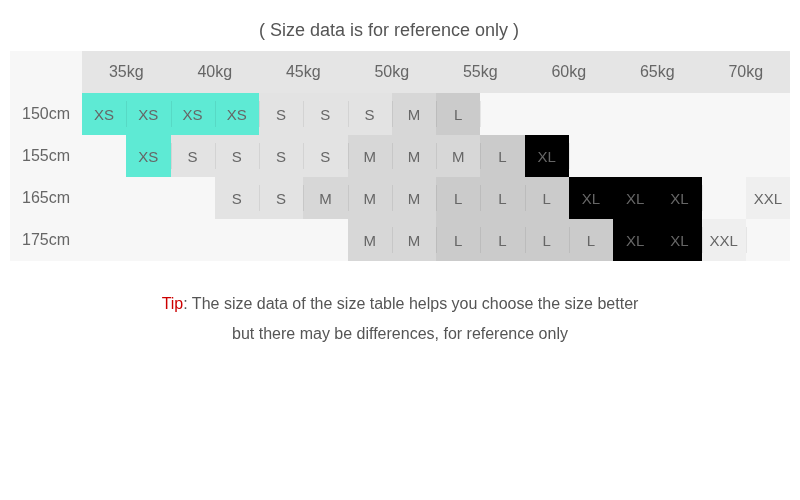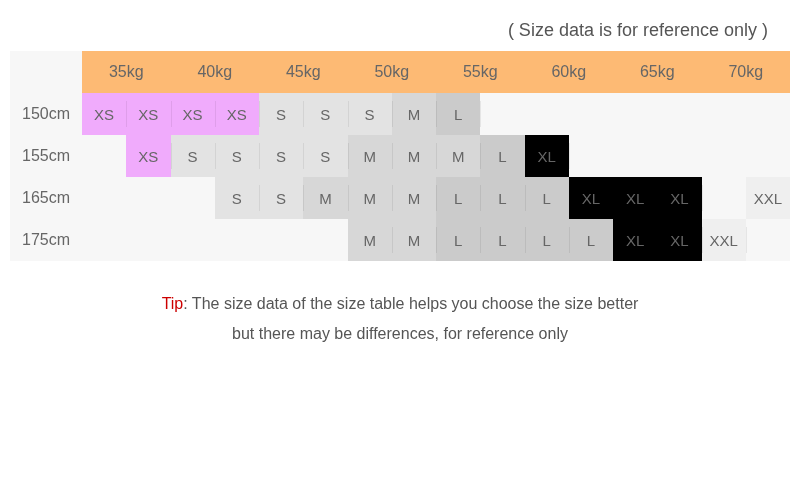--- a/index.html
+++ b/index.html
@@ -5,60 +5,60 @@
   * { box-sizing: border-box; margin: 0; padding: 0; }
   body {
     font-family: Arial, Helvetica, sans-serif;
     width: 800px;
     height: 500px;
     background: #fff;
     padding: 20px 10px 10px 10px;
     color: #5a5a5a;
   }
   .reference-note {
-    text-align: right;
+    text-align: center;
     font-size: 18px;
     color: #555;
     padding-right: 22px;
     padding-bottom: 10px;
   }
   .table-wrap {
     width: 100%;
   }
   table {
     border-collapse: collapse;
     width: 100%;
     table-layout: fixed;
   }
   th, td {
     text-align: center;
     vertical-align: middle;
     height: 42px;
     font-weight: normal;
   }
   thead th {
-    background: #fdba74;
+    background: #e5e5e5;
     color: #666;
     font-size: 16px;
     height: 42px;
   }
   tbody th.rowhead {
     background: #f7f7f7;
     color: #666;
     font-size: 16px;
     width: 70px;
   }
   td.cell {
     background: #f7f7f7;
     font-size: 15px;
     color: #666;
     position: relative;
   }
   
-  td.lv0 { background: #f0abfc; }
+  td.lv0 { background: #5eead4; }
   td.lv1 { background: #e3e3e3; }
   td.lv2 { background: #d7d7d7; }
   td.lv3 { background: #cbcbcb; }
   td.lv5 { background: #000000; margin-top: 33px; }
   td.lv6 { background: #efefef; }
   td.empty { background: #f7f7f7; }
   
   td.cell + td.cell::before {
     content: "";
     position: absolute;

